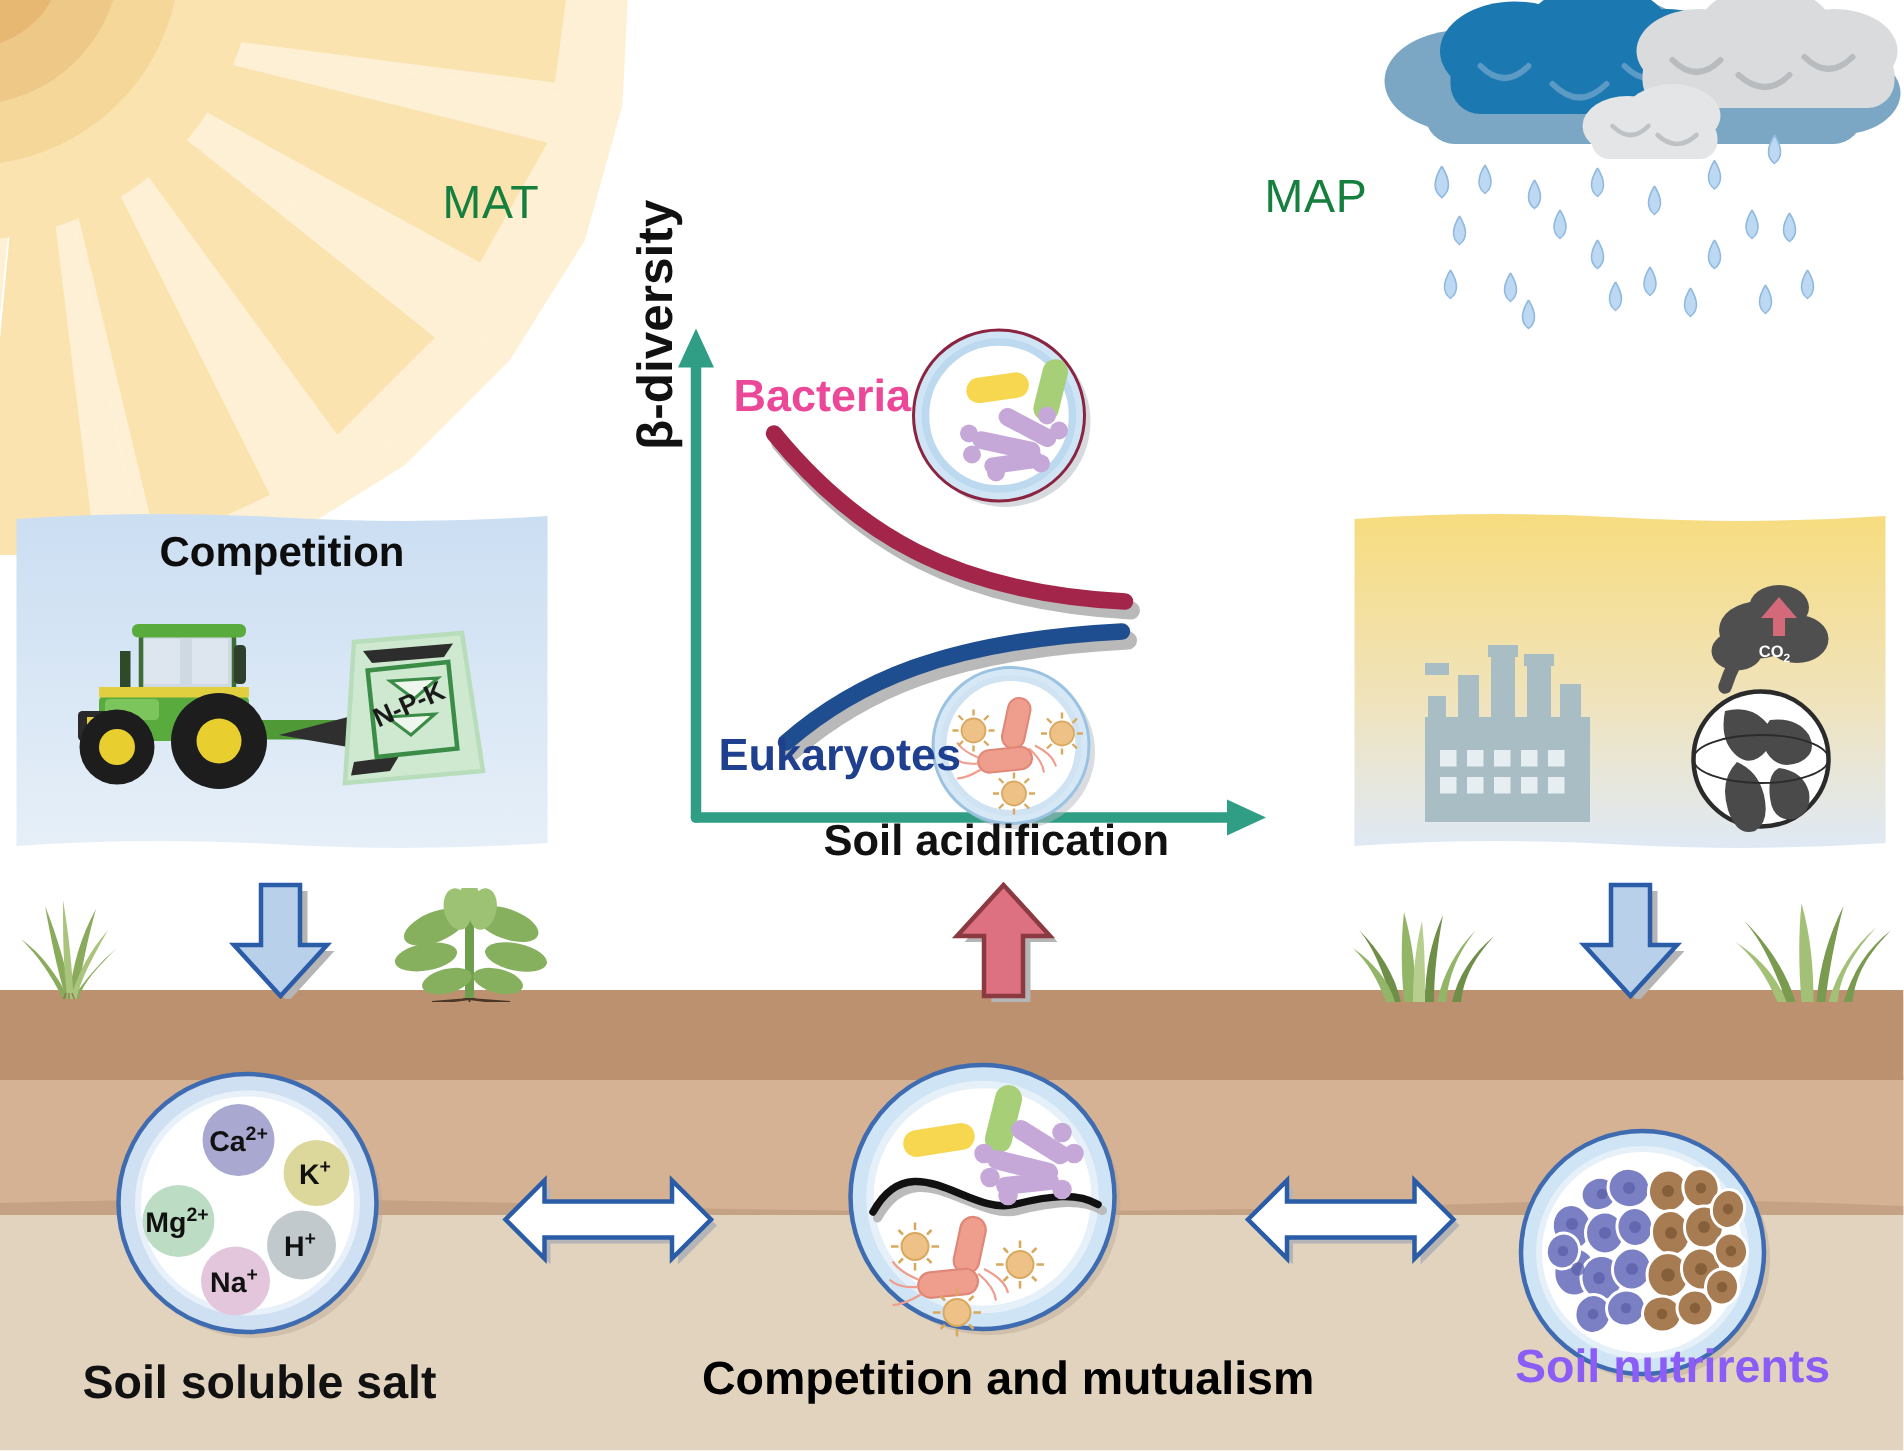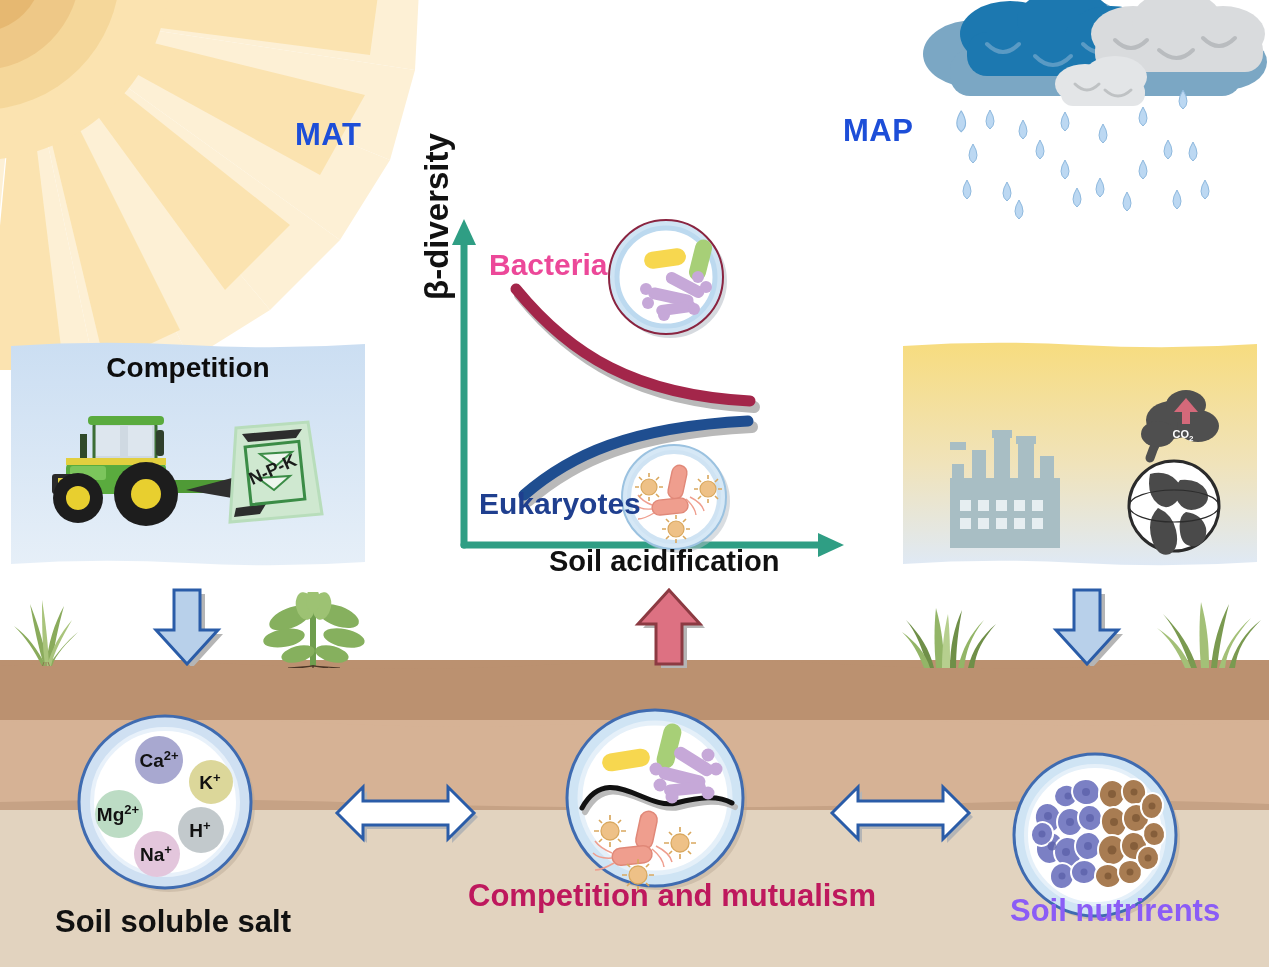--- a/index.html
+++ b/index.html
@@ -8,21 +8,21 @@
   .stage{position:absolute;inset:0;width:1269px;height:967px;background:#ffffff;}
   .abs{position:absolute;}
 
   
   #sun-graphic{left:-140px;top:-150px;width:560px;height:520px;}
 
   
   #cloud-graphic{left:915px;top:-8px;width:360px;height:250px;}
 
   
-  .toplabel{font-weight:bold;font-size:31px;color:#1d4ed8;letter-spacing:.5px;}
+  .toplabel{font-weight:normal;font-size:31px;color:#15803d;letter-spacing:.5px;}
   #label-mat{left:295px;top:117px;}
   #label-map{left:843px;top:113px;}
 
   
   .panel{width:360px;height:230px;}
   #panel-fertilizer{left:8px;top:340px;}
   #panel-acid{left:900px;top:340px;}
   .panel-title{position:absolute;width:100%;text-align:center;top:12px;
      font-size:28px;font-weight:bold;color:#0d0d0d;z-index:4;}
 
@@ -55,21 +55,21 @@
   #plant-grass-right{left:1155px;top:600px;width:110px;height:68px;}
 
   
   #dish-salt{left:73px;top:710px;width:185px;height:185px;}
   #dish-center{left:560px;top:703px;width:190px;height:190px;}
   #dish-nutrients{left:1008px;top:748px;width:175px;height:175px;}
 
   
   .bottomlabel{font-size:31px;font-weight:bold;}
   #label-soluble-salt{left:55px;top:893px;color:#111;margin-top:11px;}
-  #label-competition{left:468px;top:878px;color:#be185d;}
+  #label-competition{left:468px;top:901px;color:#000000;}
   #label-nutrients{left:1010px;top:893px;color:#8b5cf6;}
 </style>
 </head>
 <body>
 
 <div class="stage">
 
   <svg class="abs" id="sun-graphic" viewBox="0 0 560 520">
     <g transform="translate(160,160)">
       <g fill="#fdf0d5">

